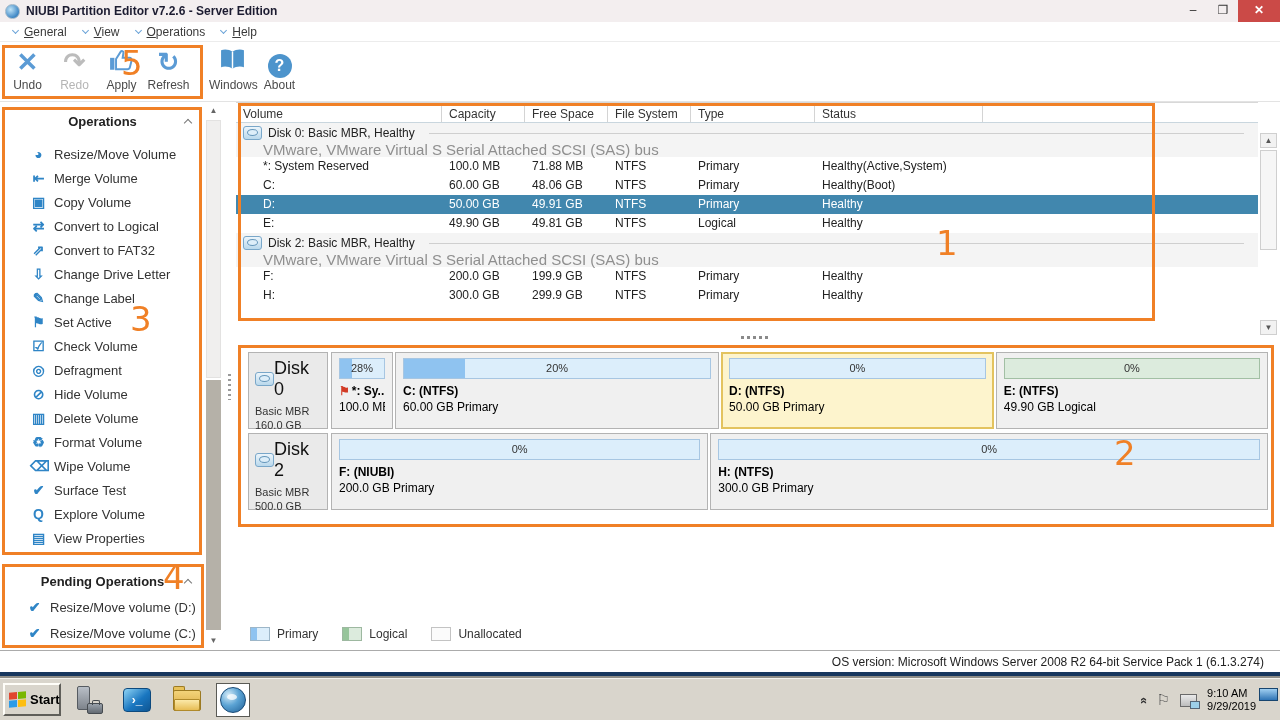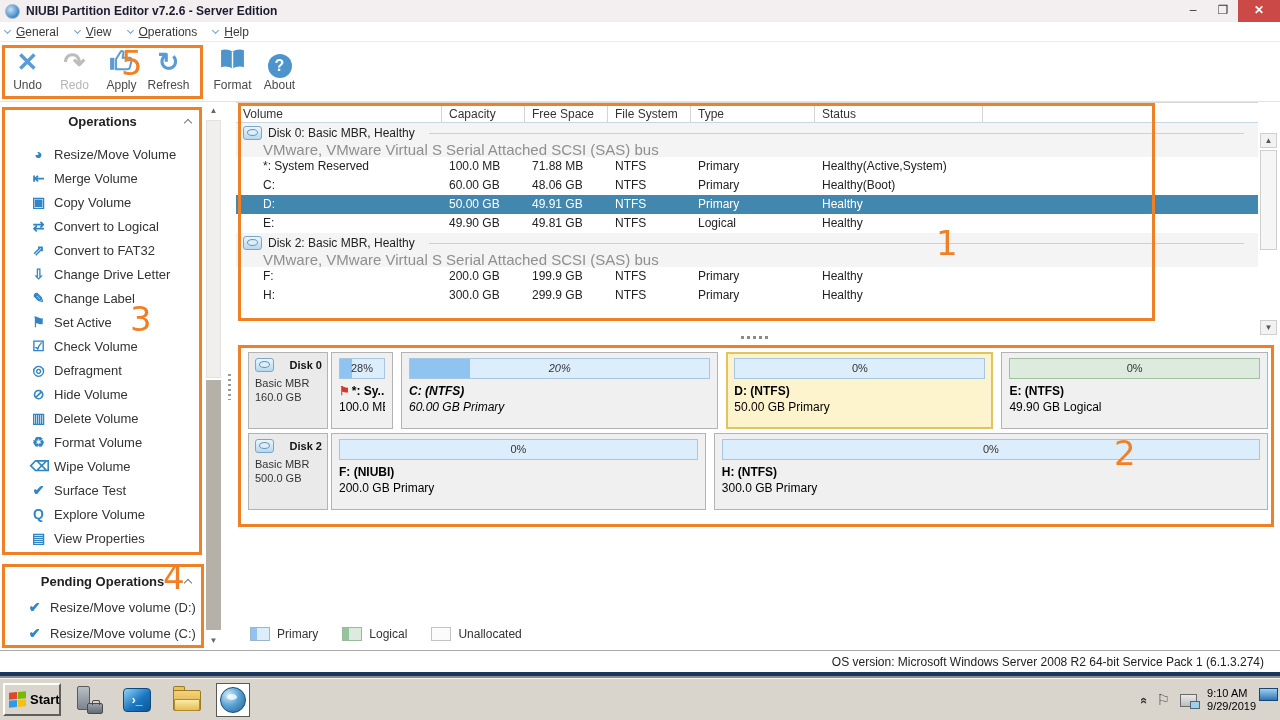--- a/index.html
+++ b/index.html
@@ -6,21 +6,21 @@
   body{width:1280px;height:720px;font-family:"Liberation Sans",sans-serif;overflow:hidden;background:#17375E;position:relative}
   .window{position:absolute;left:0;top:0;width:1280px;height:672px;background:#4c1d95;display:flex;flex-direction:column}
   
   .titlebar{height:22px;background:#F3EEEF;display:flex;align-items:center;padding-left:5px;flex:none}
   .app-ico{width:15px;height:15px;border-radius:50%;background:radial-gradient(circle at 35% 35%,#bfe3f7,#3f87c5 70%,#2a5e8f);border:1px solid #9fb6c8;margin-right:6px;flex:none}
   .title-text{font-size:12px;font-weight:bold;color:#1b1b30}
   .win-controls{margin-left:auto;display:flex;height:22px}
   .wc{width:30px;text-align:center;font-size:12px;color:#333;line-height:20px}
   .wc.close{width:42px;background:#CB4A47;color:#fff;font-weight:bold}
   
-  .menubar{height:20px;background:#fff;border-bottom:1px solid #ececec;display:flex;align-items:center;}
+  .menubar{height:20px;background:#fff;border-bottom:1px solid #ececec;display:flex;align-items:center;padding-left:8px}
   .menu-item{display:flex;align-items:center;gap:6px;padding:0 11px 0 5px;font-size:12px;color:#3a3a3a;height:20px}
   .chev{display:inline-block;width:5px;height:5px;border-right:1.6px solid #6AA3D8;border-bottom:1.6px solid #6AA3D8;transform:rotate(45deg);margin-top:-3px}
   
   .toolbar{height:60px;background:#fff;display:flex;align-items:flex-start;padding-left:4px;border-bottom:1px solid #e3e3e3;flex:none}
   .tb-btn{width:47px;padding-top:5px;text-align:center;cursor:default}
   .tb-ico{display:block;height:31px;font-size:26px;line-height:31px;color:#5B9BD5;font-weight:bold}
   .tb-btn.disabled .tb-ico{color:#bcbcbc}
   .tb-btn.disabled .tb-label{color:#b5b5b5}
   .tb-label{font-size:12px;color:#4a4a4a}
   .tb-sep{width:1px;background:#e0e0e0;height:48px;margin:6px 7px 0 9px}
@@ -61,23 +61,23 @@
   .disk-ico:before{content:"";position:absolute;left:3px;top:2px;width:9px;height:5px;border:1px solid #6596ba;border-radius:50%;background:#ddeef9}
   .vt-scroll{position:absolute;top:31px;right:3px;width:17px;height:202px}
   .sa{position:absolute;left:0;width:17px;height:15px;background:#f2f2f2;border:1px solid #cfcfcf;text-align:center;font-size:8px;color:#555;line-height:13px}
   .vt-thumb{position:absolute;top:17px;left:0;width:17px;height:100px;background:#f6f6f6;border:1px solid #cfcfcf}
   .h-dots{position:absolute;top:234px;left:505px;width:27px;height:3px;background:repeating-linear-gradient(90deg,#8a8a8a 0 3px,transparent 3px 6px)}
   
   .map{position:absolute;top:250px;left:12px;right:12px}
   .map-row{display:flex;gap:3px;height:77px;margin-bottom:4px}
   .disk-info{width:80px;flex:none;background:#eaeaea;border:1px solid #b3b3b3;padding:5px 5px 0 6px;font-size:11px;color:#333}
   .di-top{display:flex;align-items:center;margin-bottom:4px}
-  .di-name{font-weight:bold;font-size:11px;color:#111;margin-left:auto}
+  .di-name{font-weight:normal;font-size:18px;color:#111;margin-left:auto}
   .di-line{line-height:14px}
-  .part-strip{flex:1;display:flex;gap:8px;min-width:0}
+  .part-strip{flex:1;display:flex;gap:2px;min-width:0}
   .part{border:1px solid #b3b3b3;background:#f0f0f0;padding:5px 7px 0 7px;min-width:0;flex-basis:0}
   .part.selected{background:#FDF4CD;border:2px solid #E3C35F;padding:4px 6px 0 6px}
   .pbar{height:21px;border:1px solid #A7C6E2;background:#DCEEFB;position:relative;font-size:11px;color:#333;text-align:center;line-height:19px;overflow:hidden}
   .part.logical .pbar{border-color:#A2BFA4;background:#DCEBDD}
   .pfill{position:absolute;left:0;top:0;bottom:0;background:#8FC3F0}
   .part.logical .pfill{background:#97C59B}
   .plabel{position:relative}
   .pl1{font-weight:bold;font-size:12px;margin-top:5px;white-space:nowrap;overflow:hidden}
   .pl2{font-size:12px;margin-top:2px;white-space:nowrap;overflow:hidden}
   .pflag{color:#D23A25;margin-right:2px}
@@ -153,21 +153,21 @@
     </div>
   <div class="toolbar">
     <span id="tb-main"><span class="tb-btn" style="display: inline-block;"><span class="tb-ico">✕</span><span class="tb-label" style="display: block;">Undo</span></span><span class="tb-btn disabled" style="display: inline-block;"><span class="tb-ico">↷</span><span class="tb-label" style="display: block;">Redo</span></span><span class="tb-btn" style="display: inline-block;"><span class="tb-ico"><svg width="26" height="26" viewBox="0 0 24 22">
               <path fill="#5B9BD5" d="M1 9h4v11H1z"></path>
               <path fill="none" stroke="#5B9BD5" stroke-width="1.8" d="M6.5 19.5V10l4.2-6.5c.9-1.4 2.9-.6 2.6 1L12.6 9H19c1.3 0 2.2 1 1.9 2.2l-1.6 6.4c-.3 1.1-1.2 1.9-2.4 1.9z"></path>
             </svg></span><span class="tb-label" style="display: block;">Apply</span></span><span class="tb-btn" style="display: inline-block;"><span class="tb-ico">↻</span><span class="tb-label" style="display: block;">Refresh</span></span></span>
     <span class="tb-sep"></span>
     <span id="tb-help"><span class="tb-btn" style="display: inline-block;"><span class="tb-ico"><svg width="27" height="24" viewBox="0 0 26 22">
               <path fill="#4D94CC" d="M13 4C10 1.6 4.8 1.4 2 2.6V19c2.8-1.2 8-.9 11 1.4 3-2.3 8.2-2.6 11-1.4V2.6C21.2 1.4 16 1.6 13 4z"></path>
               <path stroke="#fff" stroke-width="1.4" d="M13 4v16.4"></path>
-            </svg></span><span class="tb-label" style="display: block;">Format</span></span><span class="tb-btn" style="display: inline-block;"><span class="tb-ico"><span class="about-circle">?</span></span><span class="tb-label" style="display: block;">About</span></span></span>
+            </svg></span><span class="tb-label" style="display: block;">Windows</span></span><span class="tb-btn" style="display: inline-block;"><span class="tb-ico"><span class="about-circle">?</span></span><span class="tb-label" style="display: block;">About</span></span></span>
   </div>
   <div class="main">
     <div class="sidebar">
       <div class="panel-hdr">
         <span>Operations</span>
         <span class="hchev"></span>
       </div>
       <div class="op-list" id="op-list">
           <div class="op-item">
             <span class="op-ico">◕</span>
@@ -361,21 +361,21 @@
               </div>
               <div class="di-line">Basic MBR</div>
               <div class="di-line">160.0 GB</div>
             </div>
             <div class="part-strip">
               <div class="part" style="flex-grow: 0.1; min-width: 62px;">
                 <div class="pbar"><span class="pfill" style="width: 28%;"></span><span class="plabel">28%</span></div>
                 <div class="pl1"><span class="pflag">⚑</span>*: Sy...</div>
                 <div class="pl2">100.0 MB</div>
               </div>
-              <div class="part" style="flex-grow: 60; font-style: italic;">
+              <div class="part" style="flex-grow: 60;">
                 <div class="pbar"><span class="pfill" style="width: 20%;"></span><span class="plabel">20%</span></div>
                 <div class="pl1">C: (NTFS)</div>
                 <div class="pl2">60.00 GB Primary</div>
               </div>
               <div class="part selected" style="flex-grow: 50;">
                 <div class="pbar"><span class="pfill" style="width: 0%;"></span><span class="plabel">0%</span></div>
                 <div class="pl1">D: (NTFS)</div>
                 <div class="pl2">50.00 GB Primary</div>
               </div>
               <div class="part logical" style="flex-grow: 49.9;">

